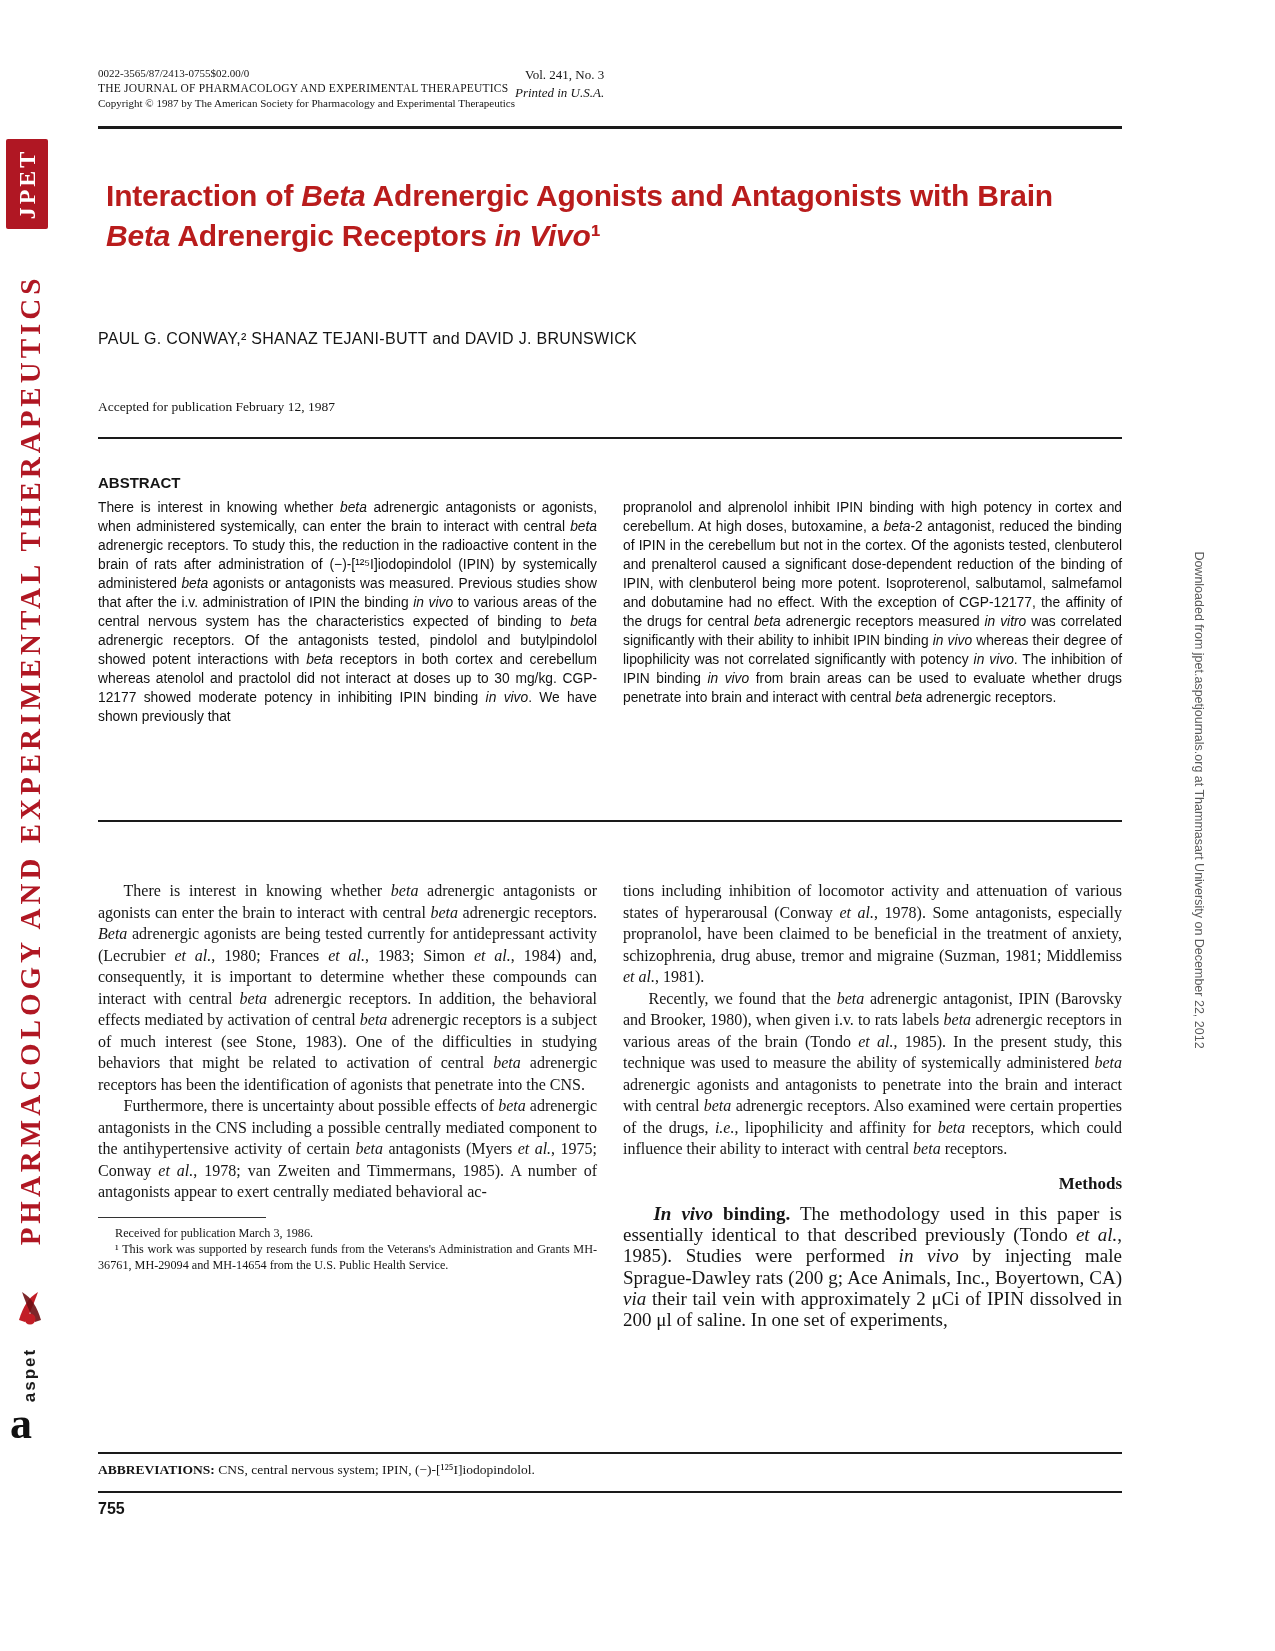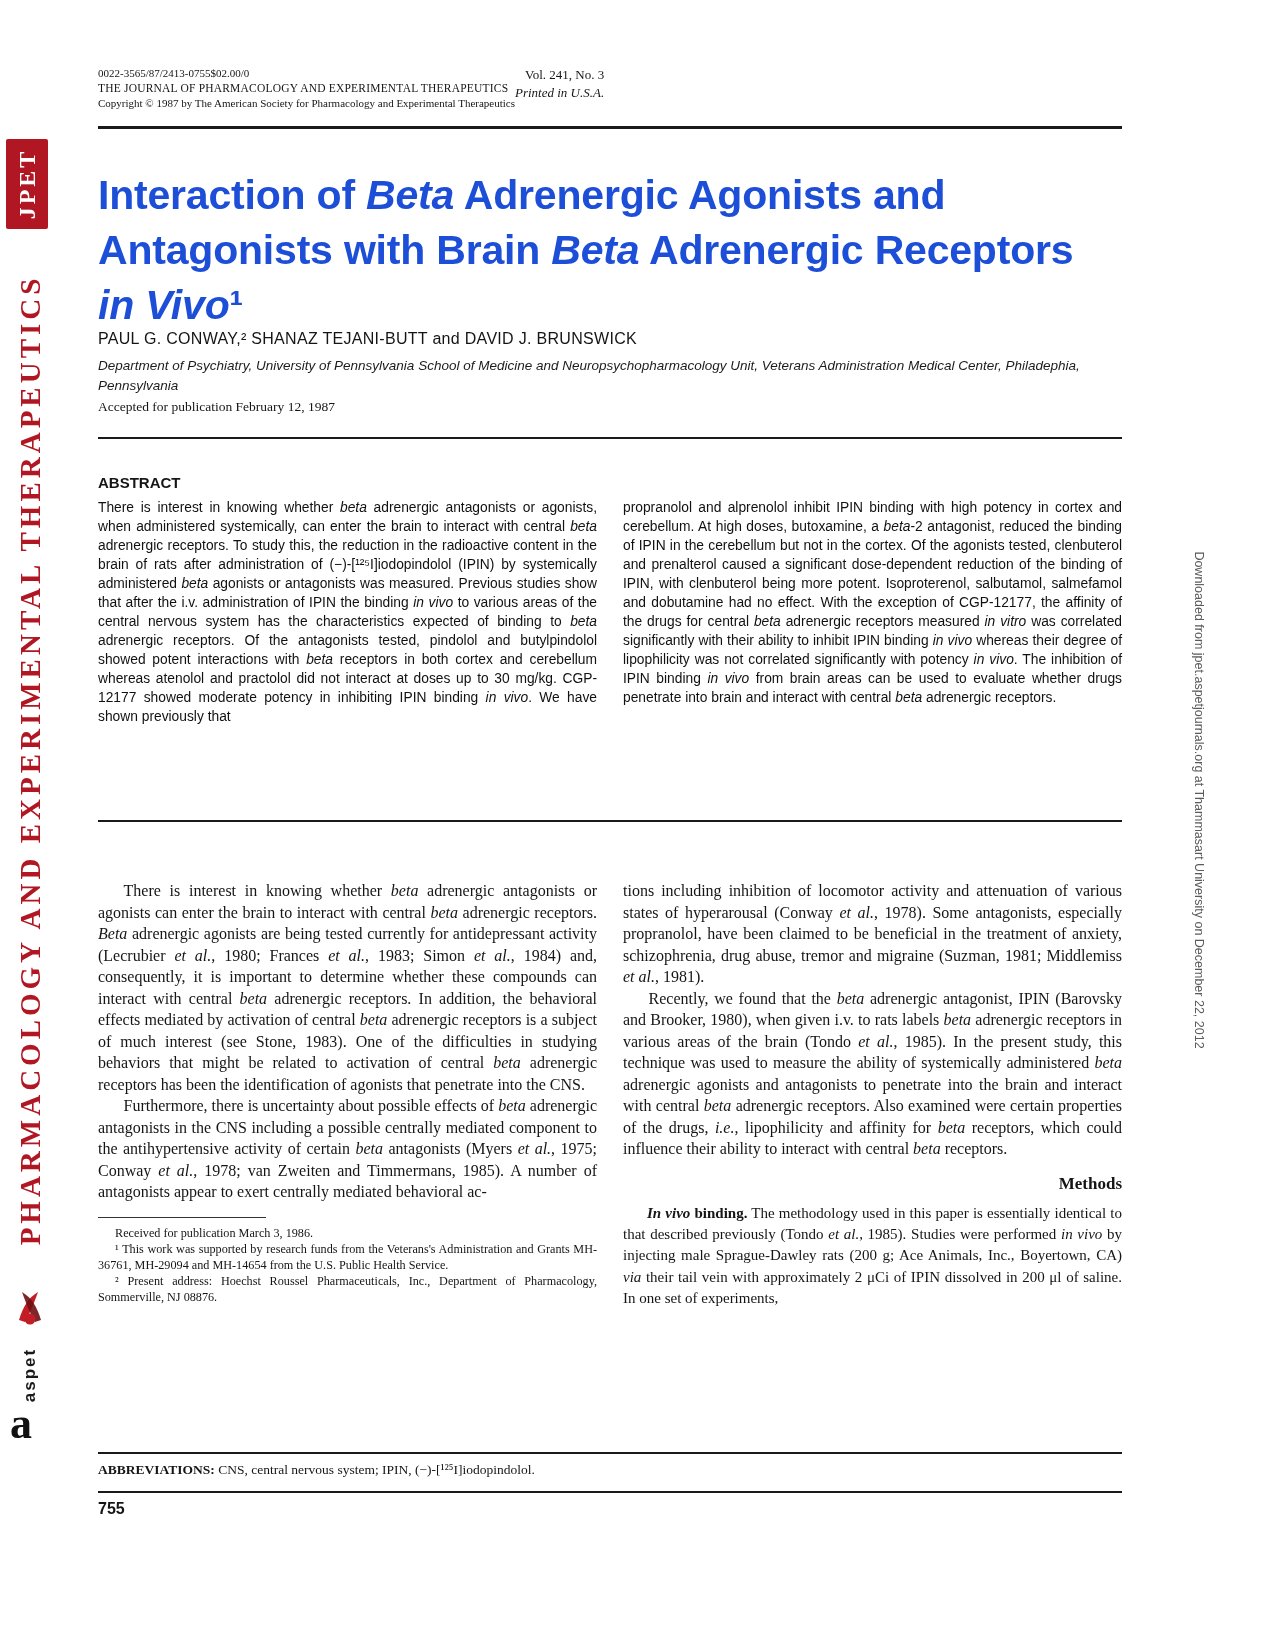--- a/index.html
+++ b/index.html
@@ -57,23 +57,23 @@
 
   .rule { position:absolute; left:98px; width:1024px; background:#1a1a1a; }
   .rule-top { top:126px; height:3px; }
   .rule-2   { top:437px; height:2px; }
   .rule-3   { top:820px; height:2px; }
   .rule-4   { top:1452px; height:1.5px; }
   .rule-5   { top:1491px; height:1.5px; }
 
   
   .title {
-    position:absolute; left:98px; top:168px; width:1005px; margin:0;
+    position:absolute; left:98px; top:168px; width:1005px; margin:8px;
     font-family:"Liberation Sans", sans-serif; font-weight:bold;
-    font-size:41px; line-height:1.34; color:#1d4ed8; letter-spacing:-0.2px;
+    font-size:30px; line-height:1.34; color:#b91c1c; letter-spacing:-0.2px;
   }
   .authors {
     position:absolute; left:98px; top:330px; width:1010px;
     font-family:"Liberation Sans", sans-serif; font-size:16px; letter-spacing:0.3px;
   }
   .affiliation {
     position:absolute; left:98px; top:356px; width:1012px;
     font-family:"Liberation Sans", sans-serif; font-style:italic;
     font-size:13.5px; line-height:1.45; color:#1c1c1c;
   }
@@ -105,21 +105,21 @@
   .col p { margin:0; }
   .indent { text-indent:1.6em; }
 
   .fn-rule { width:168px; height:1px; background:#333; margin:14px 0 7px 0; }
   .fn { font-size:12.2px; line-height:16px; text-indent:1.4em; text-align:justify; }
 
   .methods {
     margin:13px 0 9px 0; text-align:right;
     font-family:"Liberation Serif", serif; font-weight:bold; font-size:17px;
   }
-  .methods-text { font-size:15px; line-height:21.2px; }
+  .methods-text { font-size:19px; line-height:21.2px; }
 
   
   .abbrev {
     position:absolute; left:98px; top:1462px; width:1024px;
     font-family:Liberation Serif, serif; font-size:13.5px;
   }
   .pageno {
     position:absolute; left:98px; top:1500px; width:1024px; text-align:left;
     font-family:"Liberation Sans", sans-serif; font-weight:bold; font-size:16px;
   }
@@ -154,39 +154,37 @@
     </div>
     <div class="header-right">
       <div>Vol. 241, No. 3</div>
       <div class="printed">Printed in U.S.A.</div>
     </div>
   </div>
   <div class="rule rule-top"></div>
 
   <h1 class="title">Interaction of <i>Beta</i> Adrenergic Agonists and Antagonists with Brain <i>Beta</i> Adrenergic Receptors <i>in Vivo</i>¹</h1>
   <div class="authors">PAUL G. CONWAY,² SHANAZ TEJANI-BUTT and DAVID J. BRUNSWICK</div>
-  <div class="affiliation">Department of Psychiatry, University of Pennsylvania School of Medicine and Neuropsychopharmacology Unit, Veterans Administration Medical Center, Philadephia, Pennsylvania</div>
   <div class="accepted">Accepted for publication February 12, 1987</div>
   <div class="rule rule-2"></div>
 
   <div class="abstract-label">ABSTRACT</div>
   <div class="abstract-cols">
     <div class="abs-col">There is interest in knowing whether <i>beta</i> adrenergic antagonists or agonists, when administered systemically, can enter the brain to interact with central <i>beta</i> adrenergic receptors. To study this, the reduction in the radioactive content in the brain of rats after administration of (−)-[¹²⁵I]iodopindolol (IPIN) by systemically administered <i>beta</i> agonists or antagonists was measured. Previous studies show that after the i.v. administration of IPIN the binding <i>in vivo</i> to various areas of the central nervous system has the characteristics expected of binding to <i>beta</i> adrenergic receptors. Of the antagonists tested, pindolol and butylpindolol showed potent interactions with <i>beta</i> receptors in both cortex and cerebellum whereas atenolol and practolol did not interact at doses up to 30 mg/kg. CGP-12177 showed moderate potency in inhibiting IPIN binding <i>in vivo</i>. We have shown previously that</div>
     <div class="abs-col">propranolol and alprenolol inhibit IPIN binding with high potency in cortex and cerebellum. At high doses, butoxamine, a <i>beta</i>-2 antagonist, reduced the binding of IPIN in the cerebellum but not in the cortex. Of the agonists tested, clenbuterol and prenalterol caused a significant dose-dependent reduction of the binding of IPIN, with clenbuterol being more potent. Isoproterenol, salbutamol, salmefamol and dobutamine had no effect. With the exception of CGP-12177, the affinity of the drugs for central <i>beta</i> adrenergic receptors measured <i>in vitro</i> was correlated significantly with their ability to inhibit IPIN binding <i>in vivo</i> whereas their degree of lipophilicity was not correlated significantly with potency <i>in vivo</i>. The inhibition of IPIN binding <i>in vivo</i> from brain areas can be used to evaluate whether drugs penetrate into brain and interact with central <i>beta</i> adrenergic receptors.</div>
   </div>
   <div class="rule rule-3"></div>
 
   <div class="body-cols">
     <div class="col">
       <p class="indent">There is interest in knowing whether <i>beta</i> adrenergic antagonists or agonists can enter the brain to interact with central <i>beta</i> adrenergic receptors. <i>Beta</i> adrenergic agonists are being tested currently for antidepressant activity (Lecrubier <i>et al.</i>, 1980; Frances <i>et al.</i>, 1983; Simon <i>et al.</i>, 1984) and, consequently, it is important to determine whether these compounds can interact with central <i>beta</i> adrenergic receptors. In addition, the behavioral effects mediated by activation of central <i>beta</i> adrenergic receptors is a subject of much interest (see Stone, 1983). One of the difficulties in studying behaviors that might be related to activation of central <i>beta</i> adrenergic receptors has been the identification of agonists that penetrate into the CNS.</p>
       <p class="indent">Furthermore, there is uncertainty about possible effects of <i>beta</i> adrenergic antagonists in the CNS including a possible centrally mediated component to the antihypertensive activity of certain <i>beta</i> antagonists (Myers <i>et al.</i>, 1975; Conway <i>et al.</i>, 1978; van Zweiten and Timmermans, 1985). A number of antagonists appear to exert centrally mediated behavioral ac-</p>
       <div class="fn-rule"></div>
       <p class="fn">Received for publication March 3, 1986.</p>
       <p class="fn">¹ This work was supported by research funds from the Veterans's Administration and Grants MH-36761, MH-29094 and MH-14654 from the U.S. Public Health Service.</p>
-      <p class="fn">² Present address: Hoechst Roussel Pharmaceuticals, Inc., Department of Pharmacology, Sommerville, NJ 08876.</p>
     </div>
     <div class="col">
       <p>tions including inhibition of locomotor activity and attenuation of various states of hyperarousal (Conway <i>et al.</i>, 1978). Some antagonists, especially propranolol, have been claimed to be beneficial in the treatment of anxiety, schizophrenia, drug abuse, tremor and migraine (Suzman, 1981; Middlemiss <i>et al.</i>, 1981).</p>
       <p class="indent">Recently, we found that the <i>beta</i> adrenergic antagonist, IPIN (Barovsky and Brooker, 1980), when given i.v. to rats labels <i>beta</i> adrenergic receptors in various areas of the brain (Tondo <i>et al.</i>, 1985). In the present study, this technique was used to measure the ability of systemically administered <i>beta</i> adrenergic agonists and antagonists to penetrate into the brain and interact with central <i>beta</i> adrenergic receptors. Also examined were certain properties of the drugs, <i>i.e.</i>, lipophilicity and affinity for <i>beta</i> receptors, which could influence their ability to interact with central <i>beta</i> receptors.</p>
       <h2 class="methods">Methods</h2>
       <p class="indent methods-text"><b><i>In vivo</i> binding.</b> The methodology used in this paper is essentially identical to that described previously (Tondo <i>et al.</i>, 1985). Studies were performed <i>in vivo</i> by injecting male Sprague-Dawley rats (200 g; Ace Animals, Inc., Boyertown, CA) <i>via</i> their tail vein with approximately 2 μCi of IPIN dissolved in 200 μl of saline. In one set of experiments,</p>
     </div>
   </div>
 
   <div class="rule rule-4"></div>

